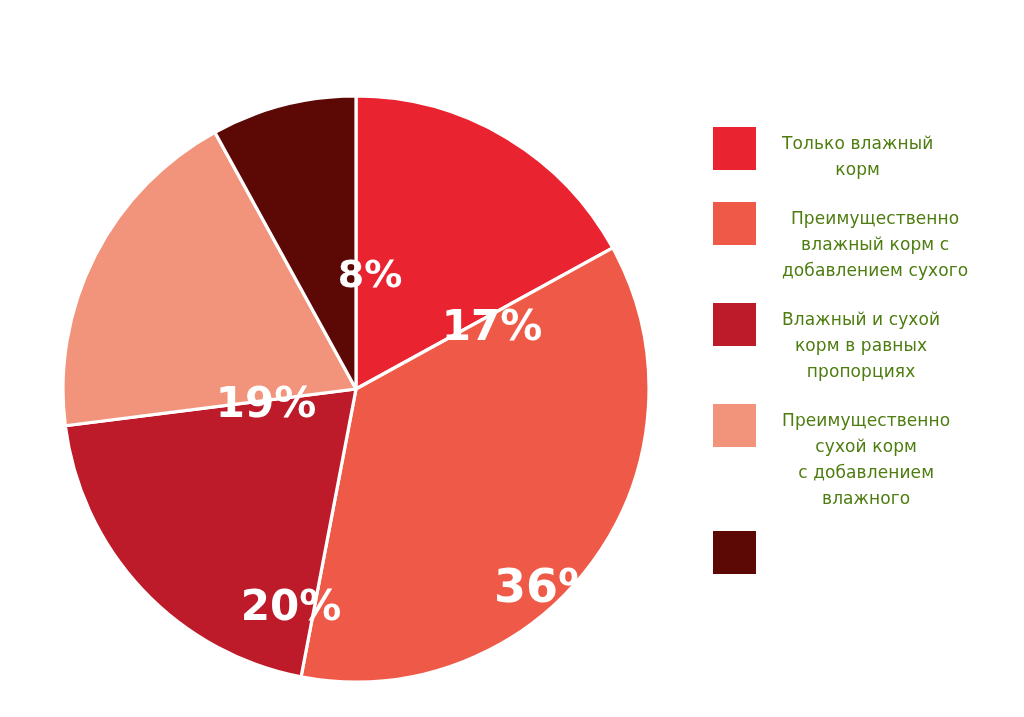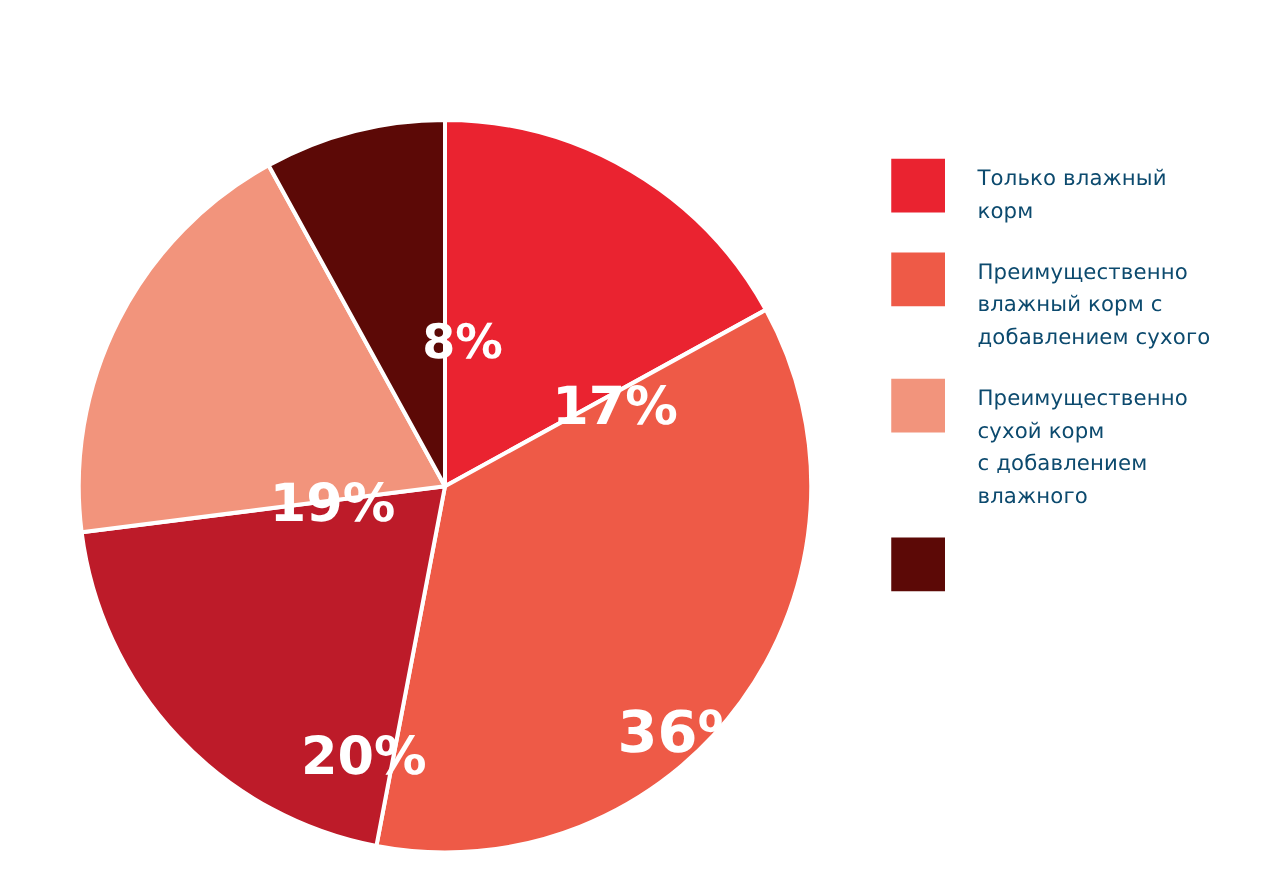--- a/index.html
+++ b/index.html
@@ -57,24 +57,25 @@
   .legend-swatch {
     flex: 0 0 auto;
     width: 43px;
     height: 43px;
     margin-right: 26px;
   }
   .legend-label {
     font-family: "DejaVu Sans", "Liberation Sans", sans-serif;
     font-size: 17px;
     line-height: 26px;
-    color: #0c4a6e;
+    color: #4d7c0f;
     letter-spacing: 0.1px;
     white-space: pre-line;
     padding-top: 3px;
+    text-align: center;
   }
 </style>
 </head>
 <body>
 
 <div id="stage">
 
   <div id="pie-wrap">
     <svg id="pie-svg" viewBox="0 0 588 588">
       <g id="slices">
@@ -100,20 +101,26 @@
         <span class="legend-label">Только влажный
 корм</span>
       </div>
       <div class="legend-item">
         <span class="legend-swatch" style="background: rgb(238, 90, 71);"></span>
         <span class="legend-label">Преимущественно
 влажный корм с
 добавлением сухого</span>
       </div>
       <div class="legend-item">
+        <span class="legend-swatch" style="background: rgb(189, 27, 41);"></span>
+        <span class="legend-label">Влажный и сухой
+корм в равных
+пропорциях</span>
+      </div>
+      <div class="legend-item">
         <span class="legend-swatch" style="background: rgb(242, 148, 124);"></span>
         <span class="legend-label">Преимущественно
 сухой корм
 с добавлением
 влажного</span>
       </div>
       <div class="legend-item">
         <span class="legend-swatch" style="background: rgb(92, 9, 6);"></span>
       </div>
     </div>

